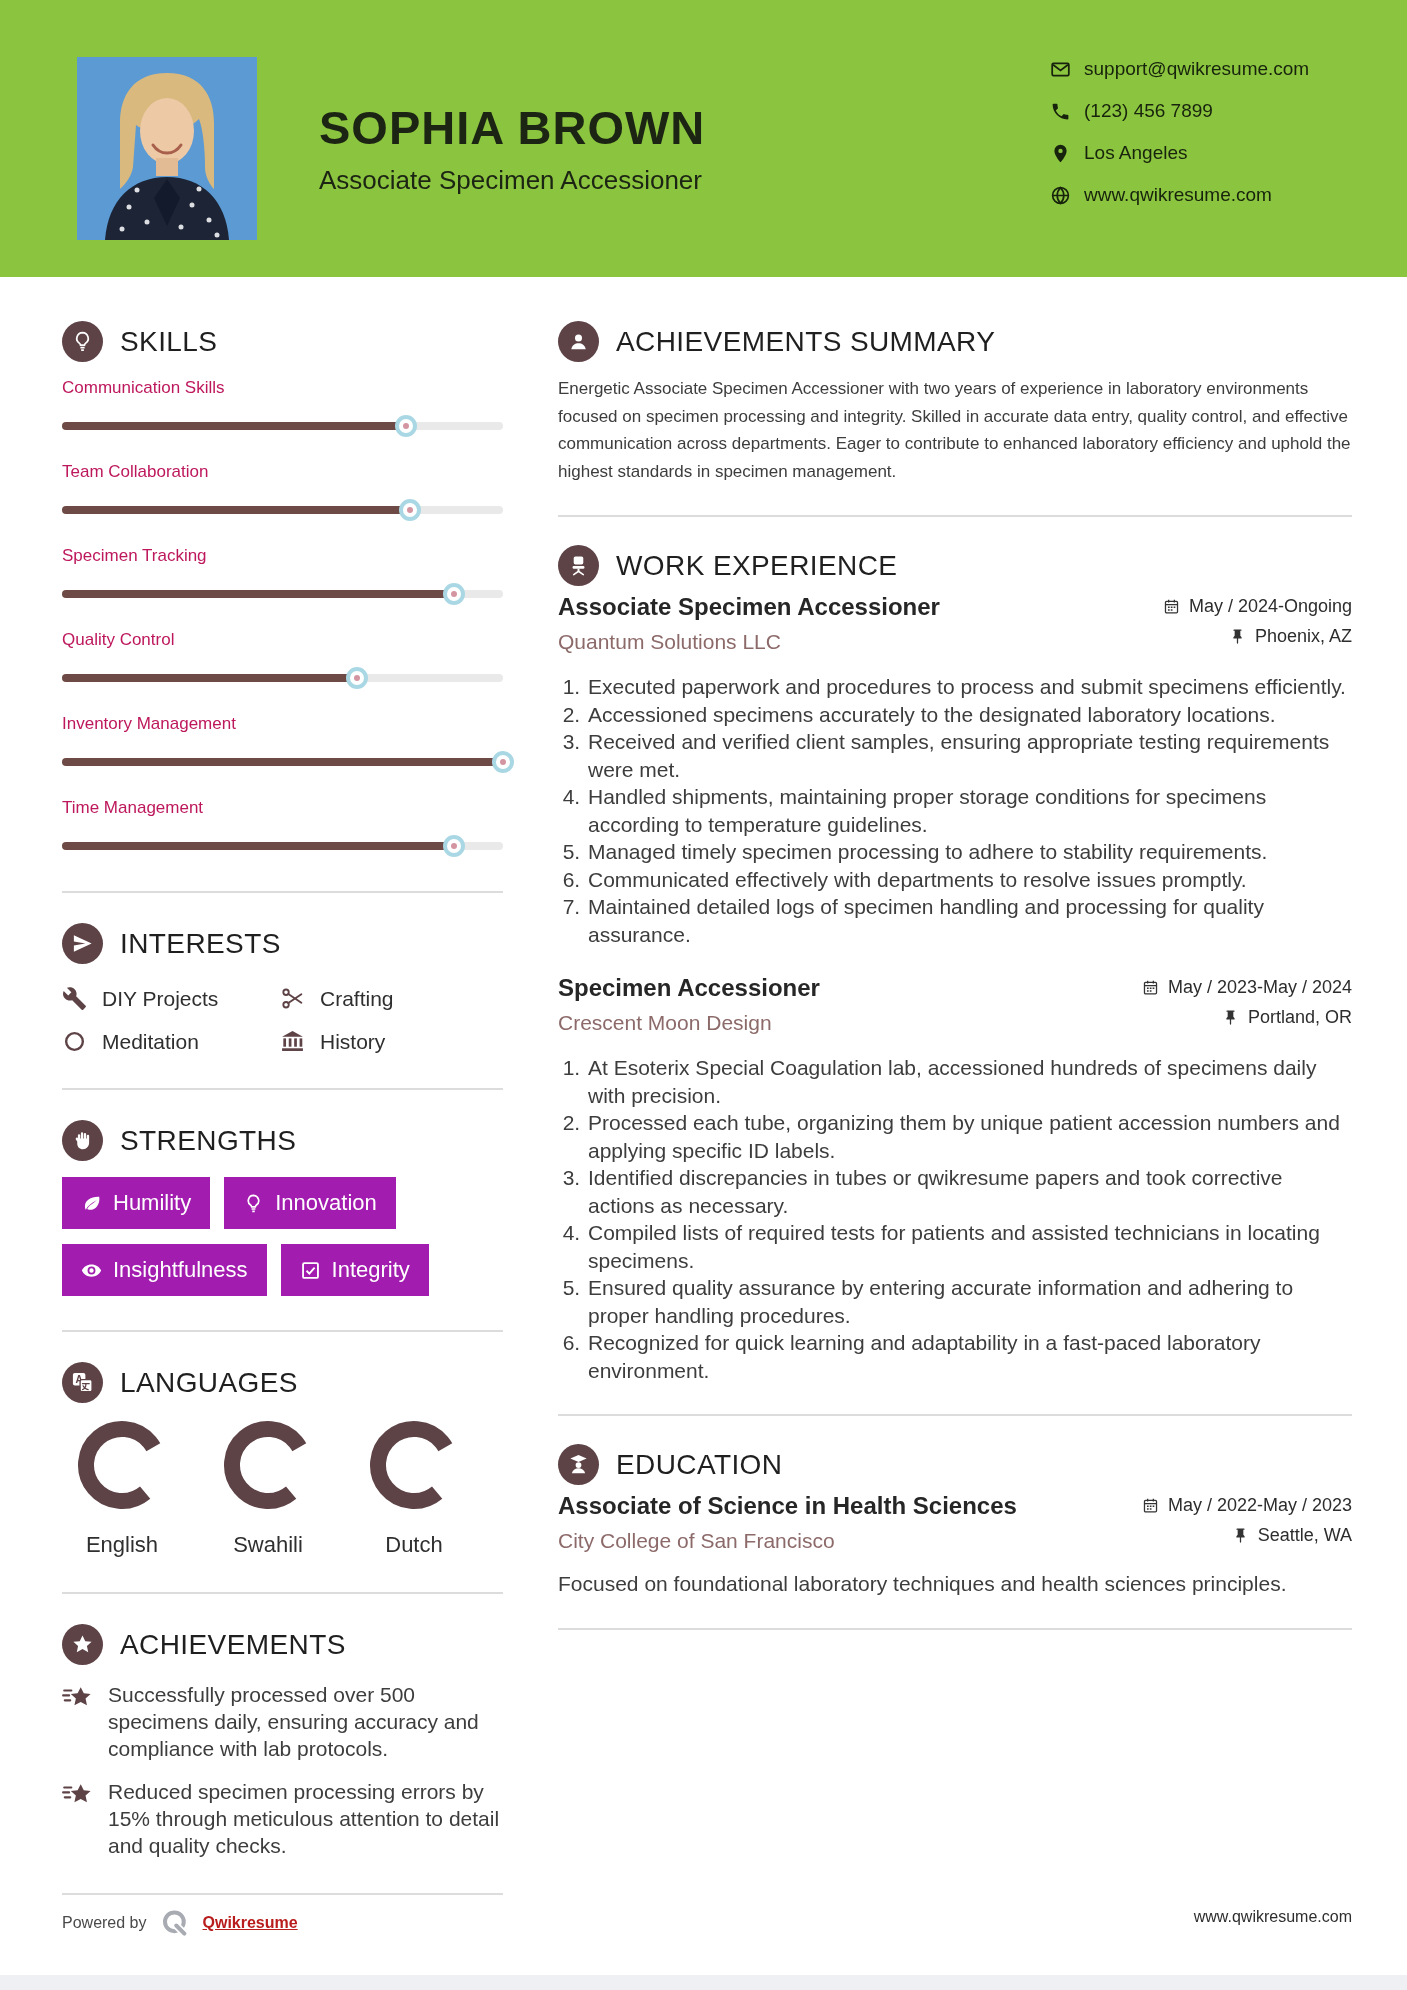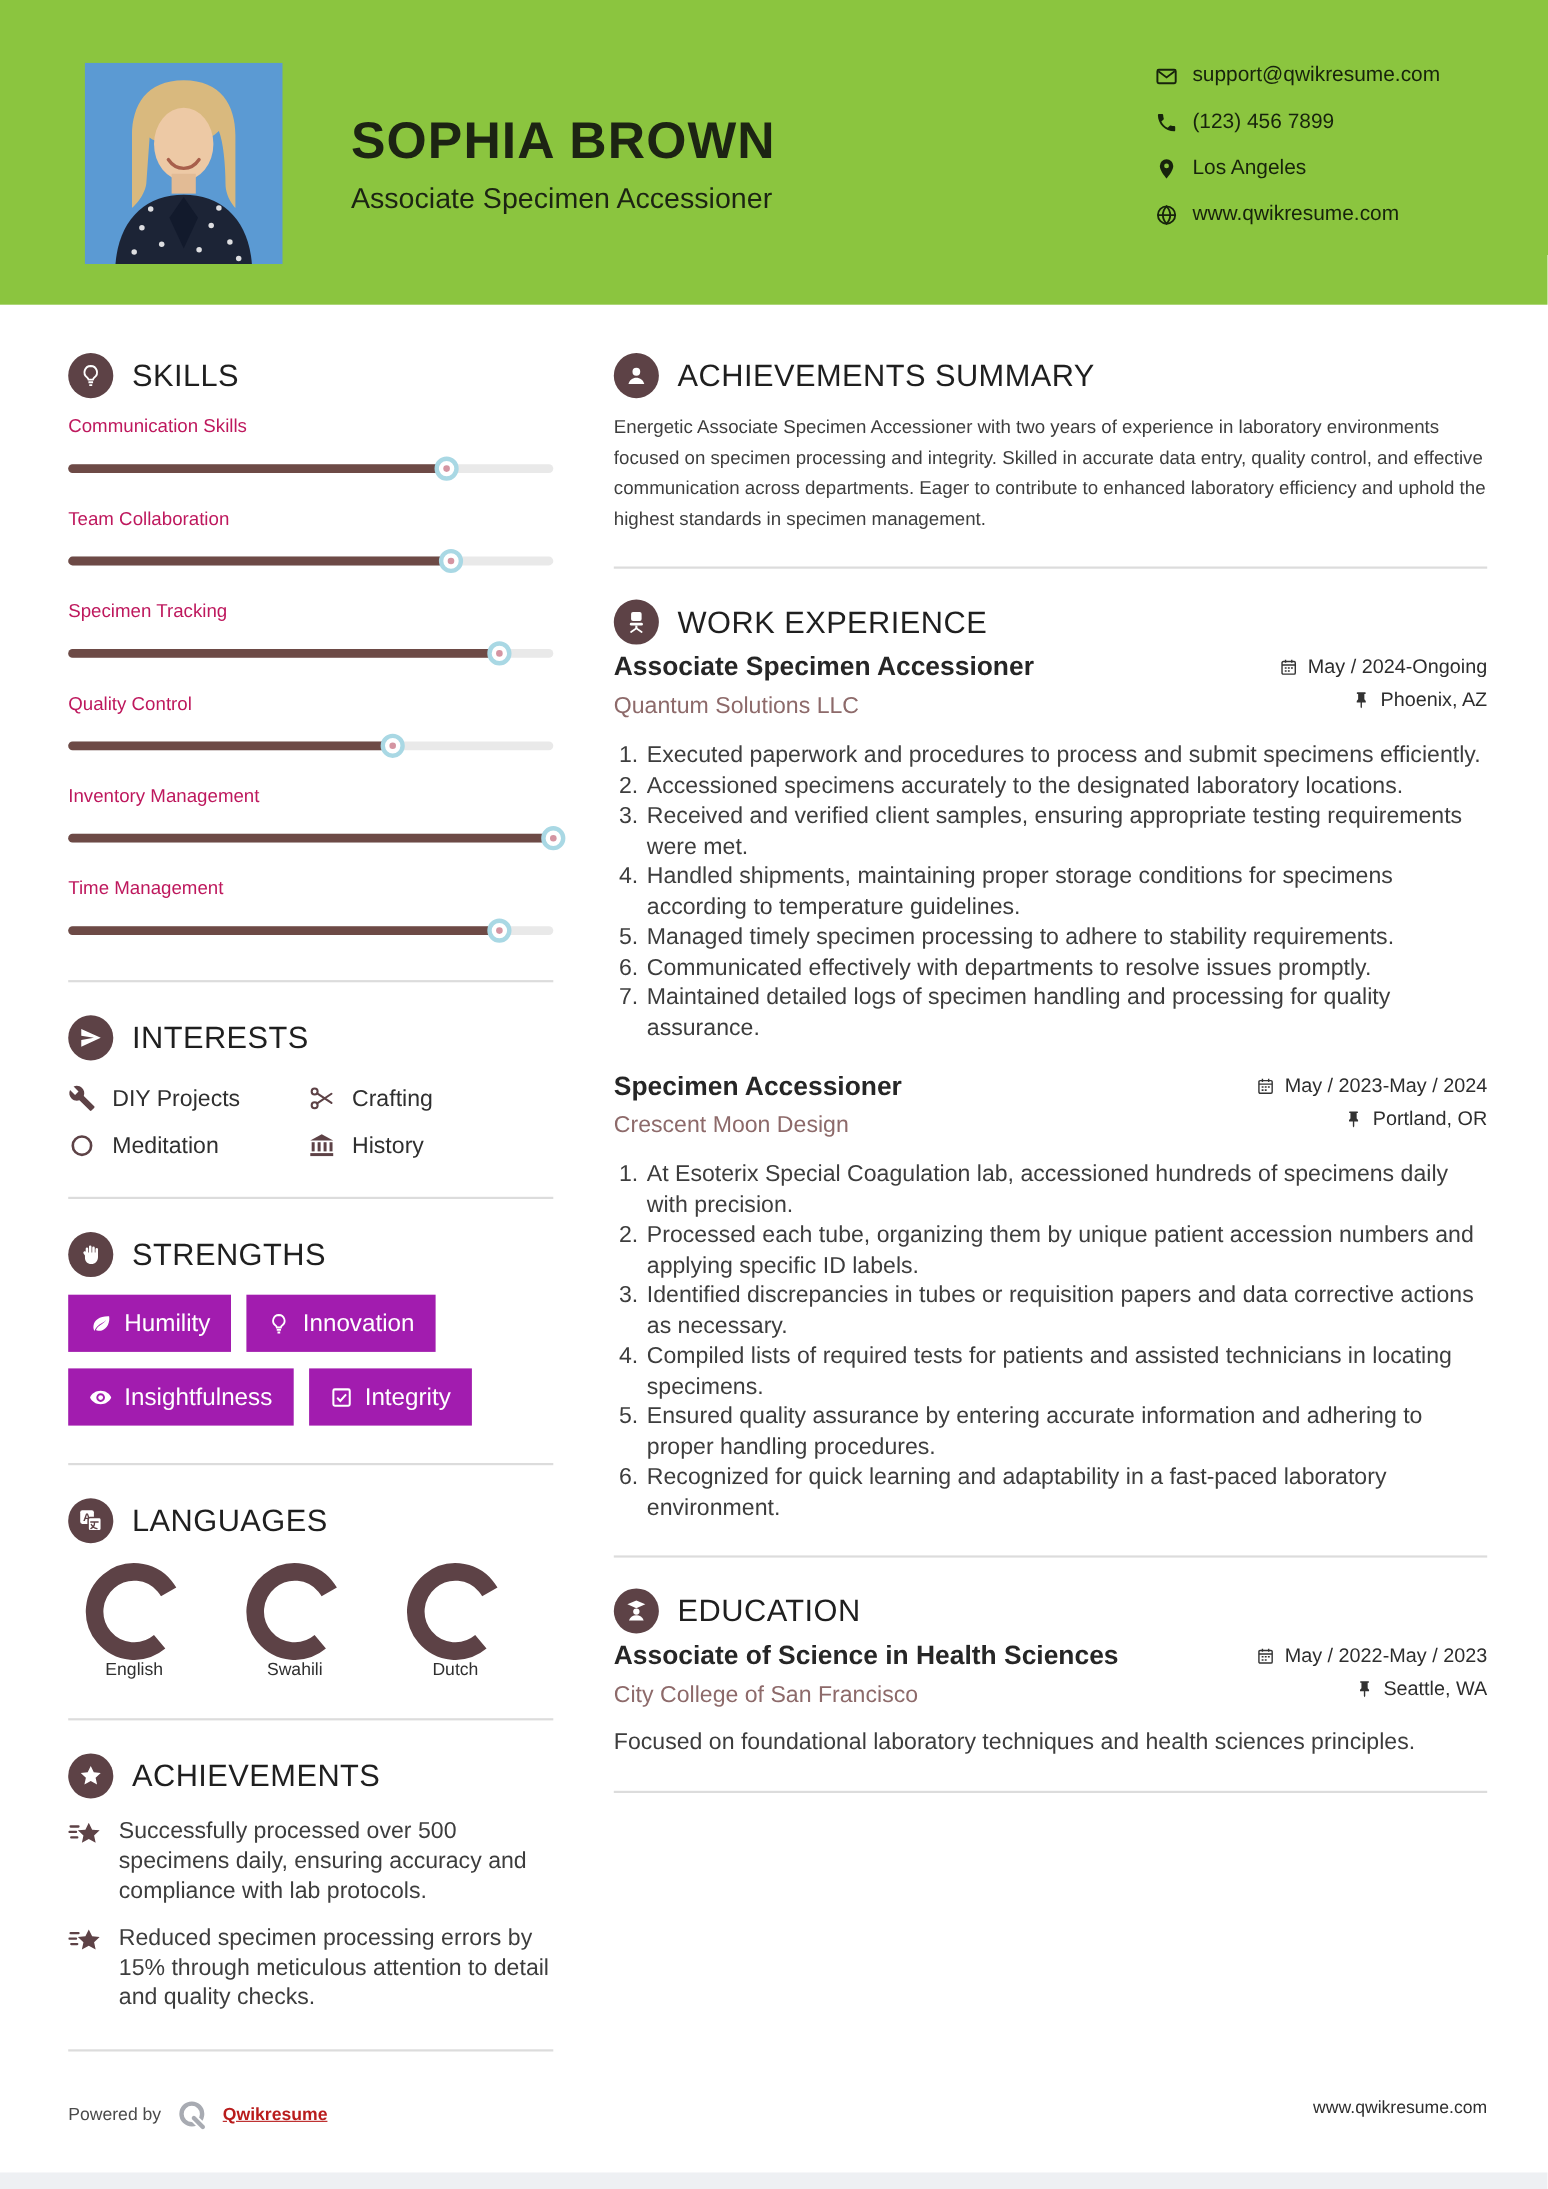--- a/index.html
+++ b/index.html
@@ -52,21 +52,21 @@
   .badges{display:flex;flex-wrap:wrap;gap:15px 14px;margin-top:16px}
   .badge{display:flex;align-items:center;gap:11px;background:#a21caf;color:#fff;font-size:22px;height:52px;padding:0 19px;white-space:nowrap}
   .badge-ico{width:21px;height:21px;flex:none}
   .badge-ico svg{width:100%;height:100%;display:block}
 
   
   .langs{display:flex;gap:26px;margin-top:17px}
   .lang{width:120px;display:flex;flex-direction:column;align-items:center}
   .donut{width:90px;height:90px}
   .donut svg{width:100%;height:100%;display:block}
-  .lang-label{font-size:16px;color:#2f2f2f;}
+  .lang-label{font-size:22px;color:#2f2f2f;margin-top:22px}
 
   
   .ach-list{margin-top:16px}
   .ach{display:flex;gap:13px;margin-top:16px}
   .ach-ico{width:33px;height:27px;color:#5d4246;flex:none;margin-top:2px}
   .ach-ico svg{width:100%;height:100%;display:block}
   .ach-text{font-size:21px;line-height:27px;color:#3d3d3d;max-width:396px}
 
   
   .summary-text{font-size:17px;line-height:27.5px;color:#3d3d3d;margin-top:13px}
@@ -511,21 +511,21 @@
                 </svg>
               </span>
             <span>Portland, OR</span>
           </div>
         </div>
       </div>
       <ol class="bullets">
 
       <li>At Esoterix Special Coagulation lab, accessioned hundreds of specimens daily with precision.</li>
           <li>Processed each tube, organizing them by unique patient accession numbers and applying specific ID labels.</li>
-          <li>Identified discrepancies in tubes or requisition papers and data corrective actions as necessary.</li>
+          <li>Identified discrepancies in tubes or qwikresume papers and took corrective actions as necessary.</li>
           <li>Compiled lists of required tests for patients and assisted technicians in locating specimens.</li>
           <li>Ensured quality assurance by entering accurate information and adhering to proper handling procedures.</li>
           <li>Recognized for quick learning and adaptability in a fast-paced laboratory environment.</li>
         </ol>
     </div>
 
     <div class="hr"></div>
 
     <div class="sec-head">
       <span class="sec-ico">

